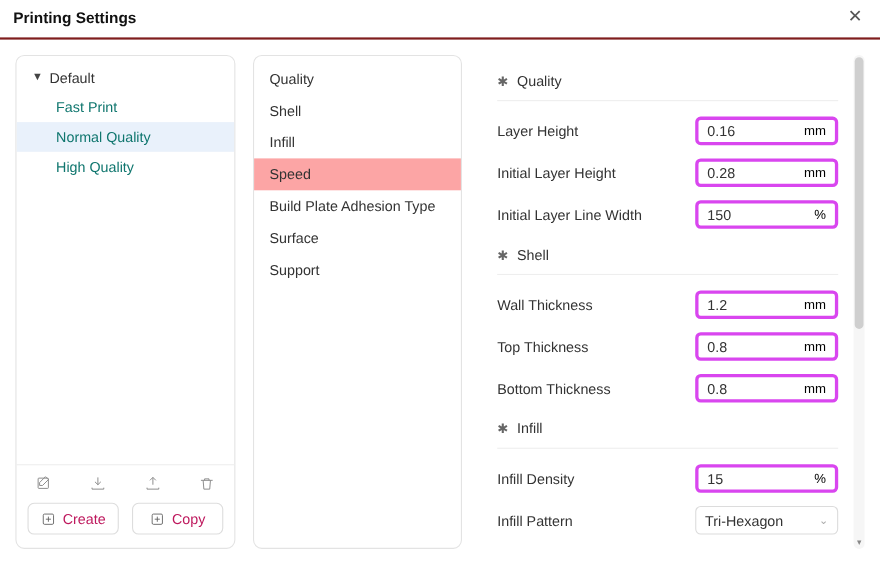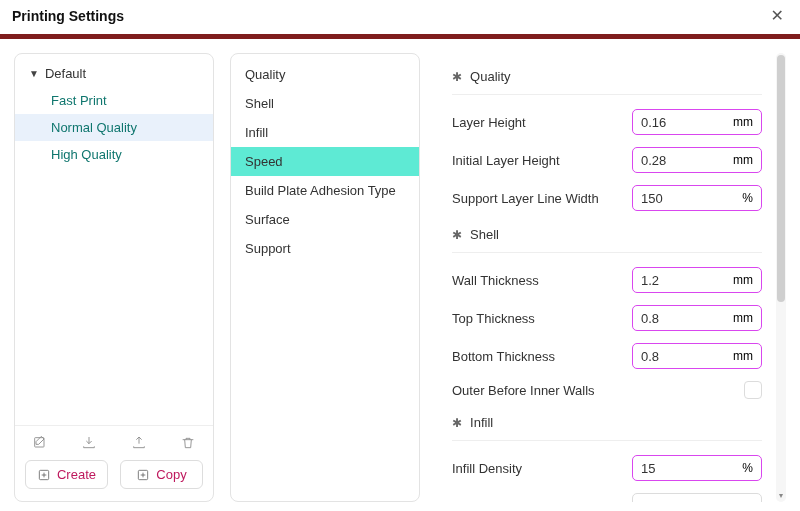--- a/index.html
+++ b/index.html
@@ -10,21 +10,21 @@
     font-size: 13px;
     color: #333;
     background: #fff;
     overflow: hidden;
   }
   .titlebar {
     display: flex;
     align-items: center;
     justify-content: space-between;
     padding: 6px 12px 8px 12px;
-    border-bottom: 5px solid #7f1d1d;
+    border-bottom: 2px solid #7f1d1d;
   }
   .titlebar .title {
     font-weight: 700;
     font-size: 14px;
     color: #111;
   }
   .close-x {
     font-size: 16px;
     color: #555;
     cursor: pointer;
@@ -111,21 +111,21 @@
   
   .mid {
     width: 190px;
     padding: 6px 0;
   }
   .cat {
     padding: 7px 14px;
     cursor: pointer;
   }
   .cat.selected {
-    background: #5eead4;
+    background: #fca5a5;
   }
 
   
   .right-wrap {
     flex: 1;
     display: flex;
     position: relative;
   }
   .right {
     flex: 1;
@@ -152,21 +152,21 @@
   }
   .row {
     display: flex;
     align-items: center;
     padding: 6px 8px;
   }
   .row .label { flex: 1; }
   .row .inputbox {
     width: 130px;
     height: 26px;
-    border: 1px solid #d946ef;
+    border: 3px solid #d946ef;
     border-radius: 5px;
     display: flex;
     align-items: center;
     background: #fff;
     cursor: text;
   }
   .row .inputbox .val {
     flex: 1;
     padding: 0 8px;
     font-size: 13px;
@@ -327,21 +327,21 @@
         </div>
       </div>
       <div class="row">
         <div class="label">Initial Layer Height</div>
         <div class="inputbox">
           <span class="val">0.28</span>
           <span class="unit">mm</span>
         </div>
       </div>
       <div class="row">
-        <div class="label">Support Layer Line Width</div>
+        <div class="label">Initial Layer Line Width</div>
         <div class="inputbox">
           <span class="val">150</span>
           <span class="unit">%</span>
         </div>
       </div>
 
       <div class="section-head">
         <span class="gear">✱</span>
         <span>Shell</span>
       </div>
@@ -360,26 +360,20 @@
           <span class="val">0.8</span>
           <span class="unit">mm</span>
         </div>
       </div>
       <div class="row">
         <div class="label">Bottom Thickness</div>
         <div class="inputbox">
           <span class="val">0.8</span>
           <span class="unit">mm</span>
         </div>
-      </div>
-      <div class="row">
-        <div class="label">Outer Before Inner Walls</div>
-        <div class="checkw">
-            <div class="checkbox"></div>
-          </div>
       </div>
 
       <div class="section-head">
         <span class="gear">✱</span>
         <span>Infill</span>
       </div>
       <div class="divider"></div>
 
       <div class="row">
         <div class="label">Infill Density</div>

